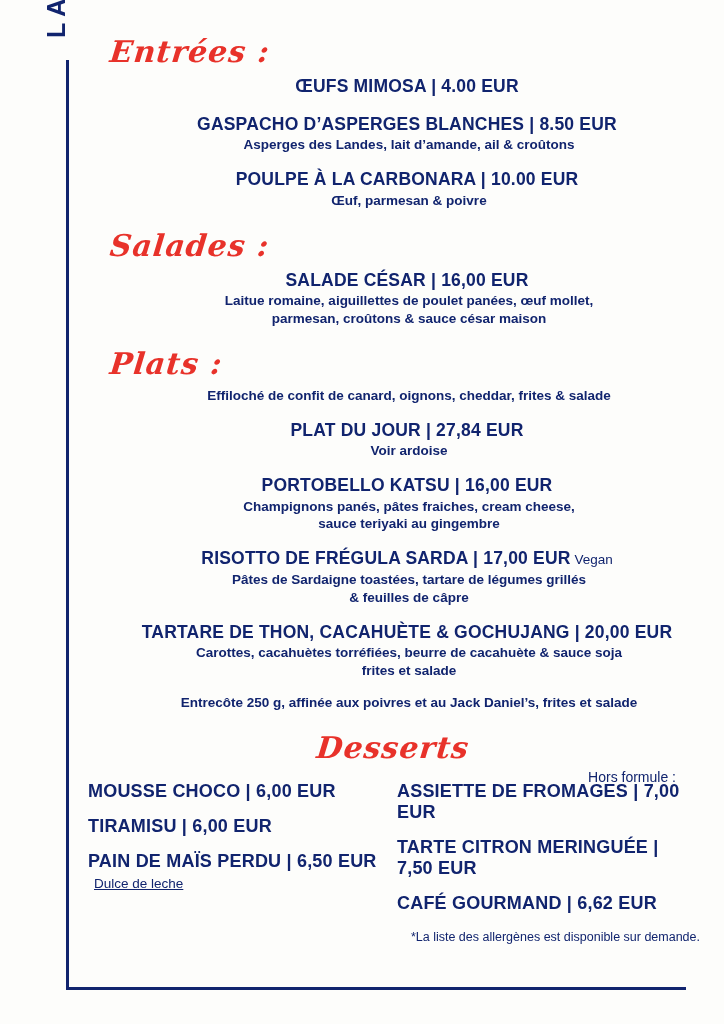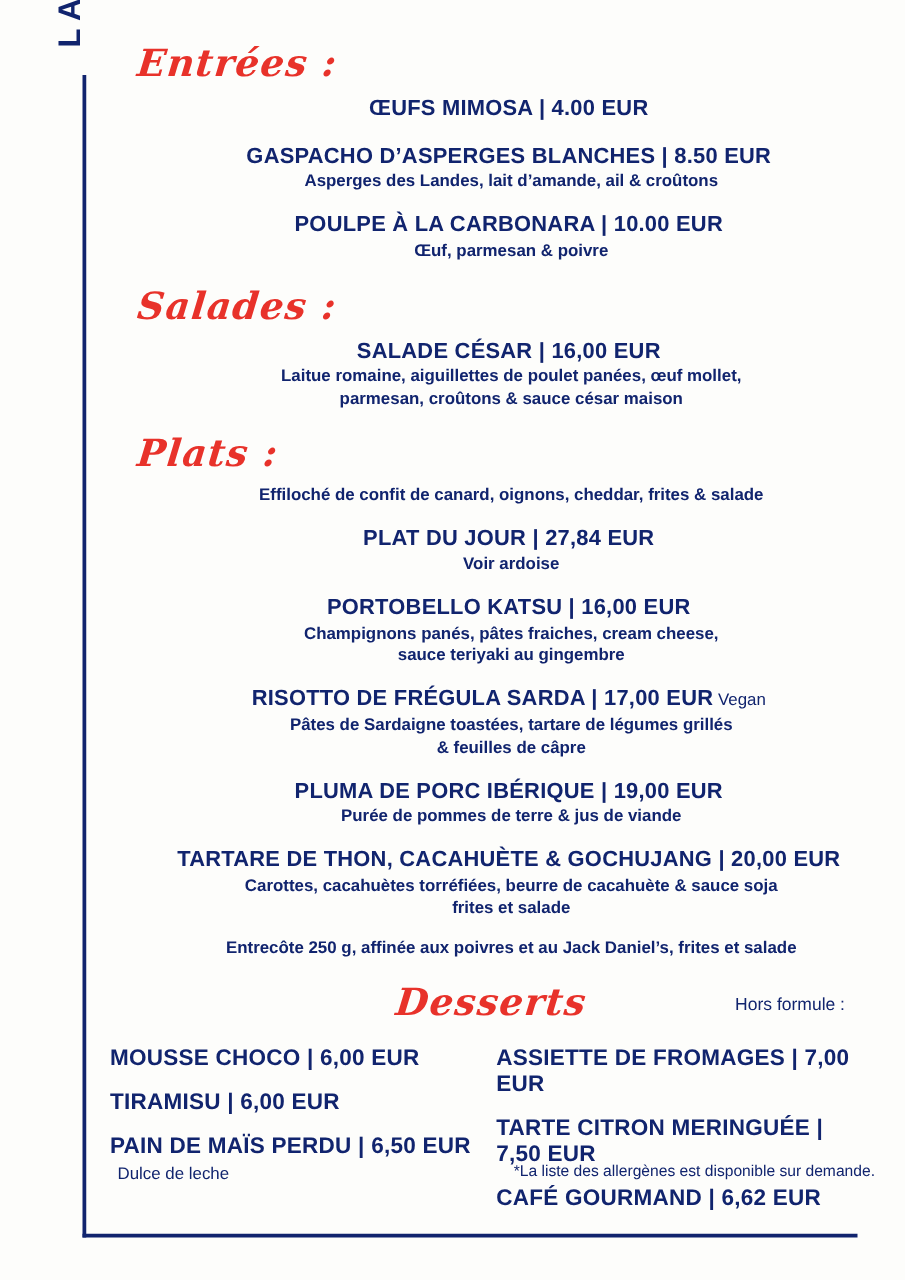--- a/index.html
+++ b/index.html
@@ -116,21 +116,21 @@
   }
 
   
   .desserts-wrap {
     margin-top: 4px;
     position: relative;
   }
   .hors {
     position: absolute;
     right: 22px;
-    top: 10px;
+    top: 39px;
     color: #11246e;
     font-size: 14px;
   }
   .dessert-cols {
     display: flex;
     gap: 0px;
     margin-top: 16px;
   }
   .dessert-col {
     width: 50%;
@@ -144,20 +144,21 @@
     margin-bottom: 14px;
     letter-spacing: 0.2px;
   }
   .dessert-sub {
     color: #11246e;
     font-size: 13.5px;
     font-weight: normal;
     margin-top: -10px;
     margin-bottom: 10px;
     padding-left: 6px;
+    text-decoration: underline;
   }
   .footnote {
     position: absolute;
     right: 24px;
     top: 930px;
     color: #11246e;
     font-size: 12.5px;
     margin-left: 37px;
   }
 </style>
@@ -208,24 +209,20 @@
           </div>
           <div class="item block">
             <div class="item-title">PORTOBELLO KATSU |  16,00 EUR</div>
             <div class="item-desc">Champignons panés, pâtes fraiches, cream cheese,</div>
             <div class="item-desc">sauce teriyaki au gingembre</div>
           </div>
           <div class="item block">
             <div class="item-title">RISOTTO DE FRÉGULA SARDA |  17,00 EUR<span class="tag">  Vegan</span></div>
             <div class="item-desc">Pâtes de Sardaigne toastées, tartare de légumes grillés</div>
             <div class="item-desc">&amp; feuilles de câpre</div>
-          </div>
-          <div class="item block">
-            <div class="item-title">PLUMA DE PORC IBÉRIQUE |  19,00 EUR</div>
-            <div class="item-desc">Purée de pommes de terre &amp; jus de viande</div>
           </div>
           <div class="item block">
             <div class="item-title">TARTARE DE THON, CACAHUÈTE &amp; GOCHUJANG |  20,00 EUR</div>
             <div class="item-desc">Carottes, cacahuètes torréfiées, beurre de cacahuète &amp; sauce soja</div>
             <div class="item-desc">frites et salade</div>
           </div>
           <div class="item block">
             <div class="item-desc">Entrecôte 250 g, affinée aux poivres et au Jack Daniel’s, frites et salade</div>
           </div>
         </div>

